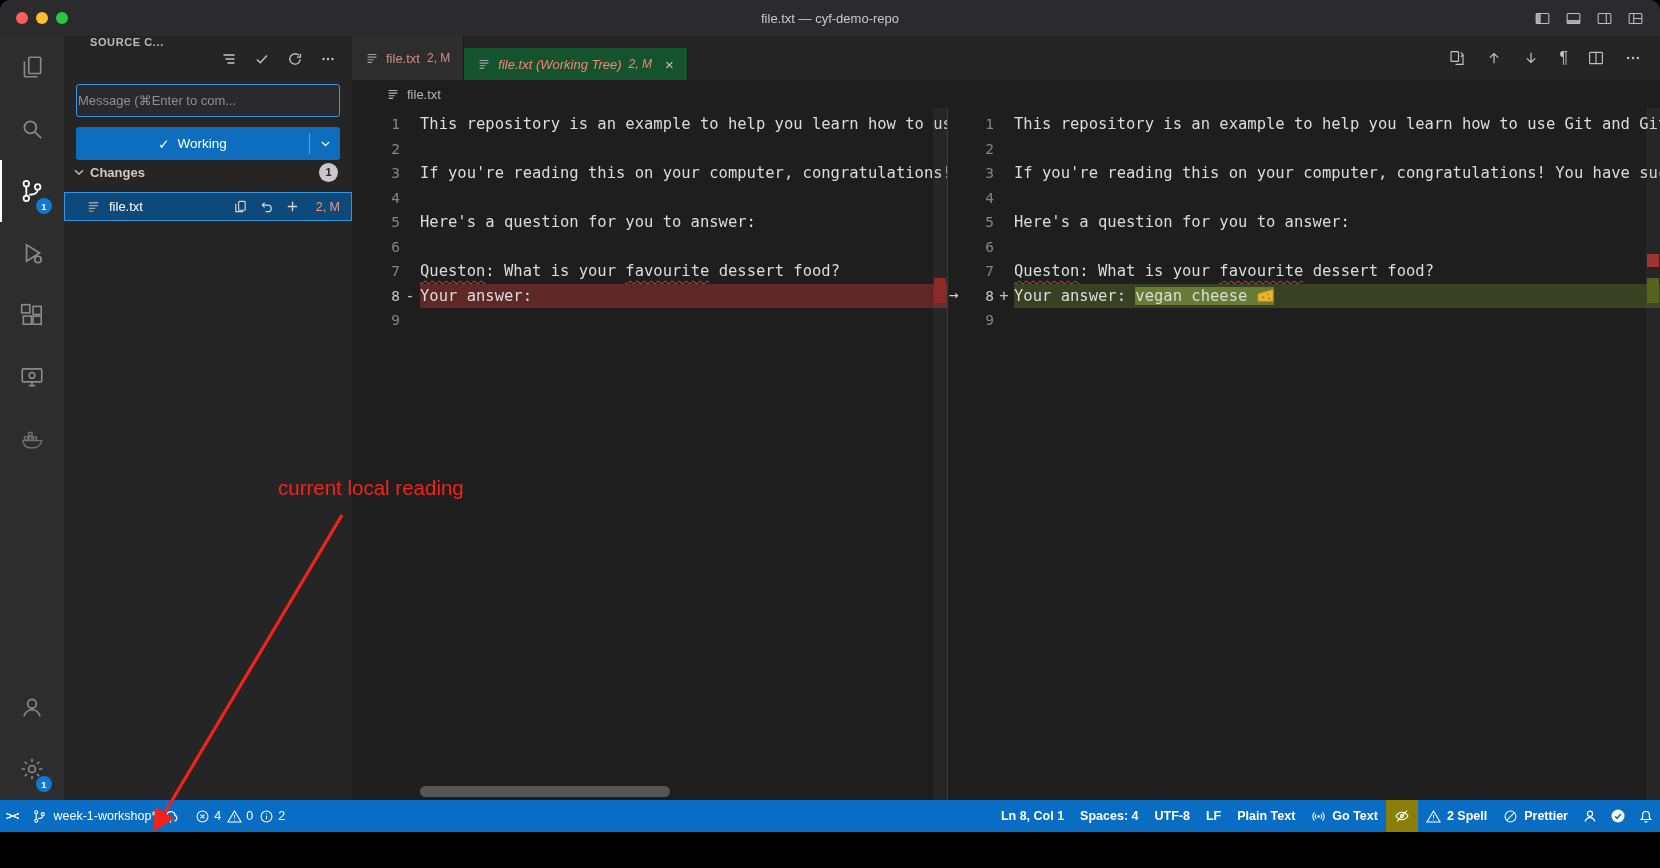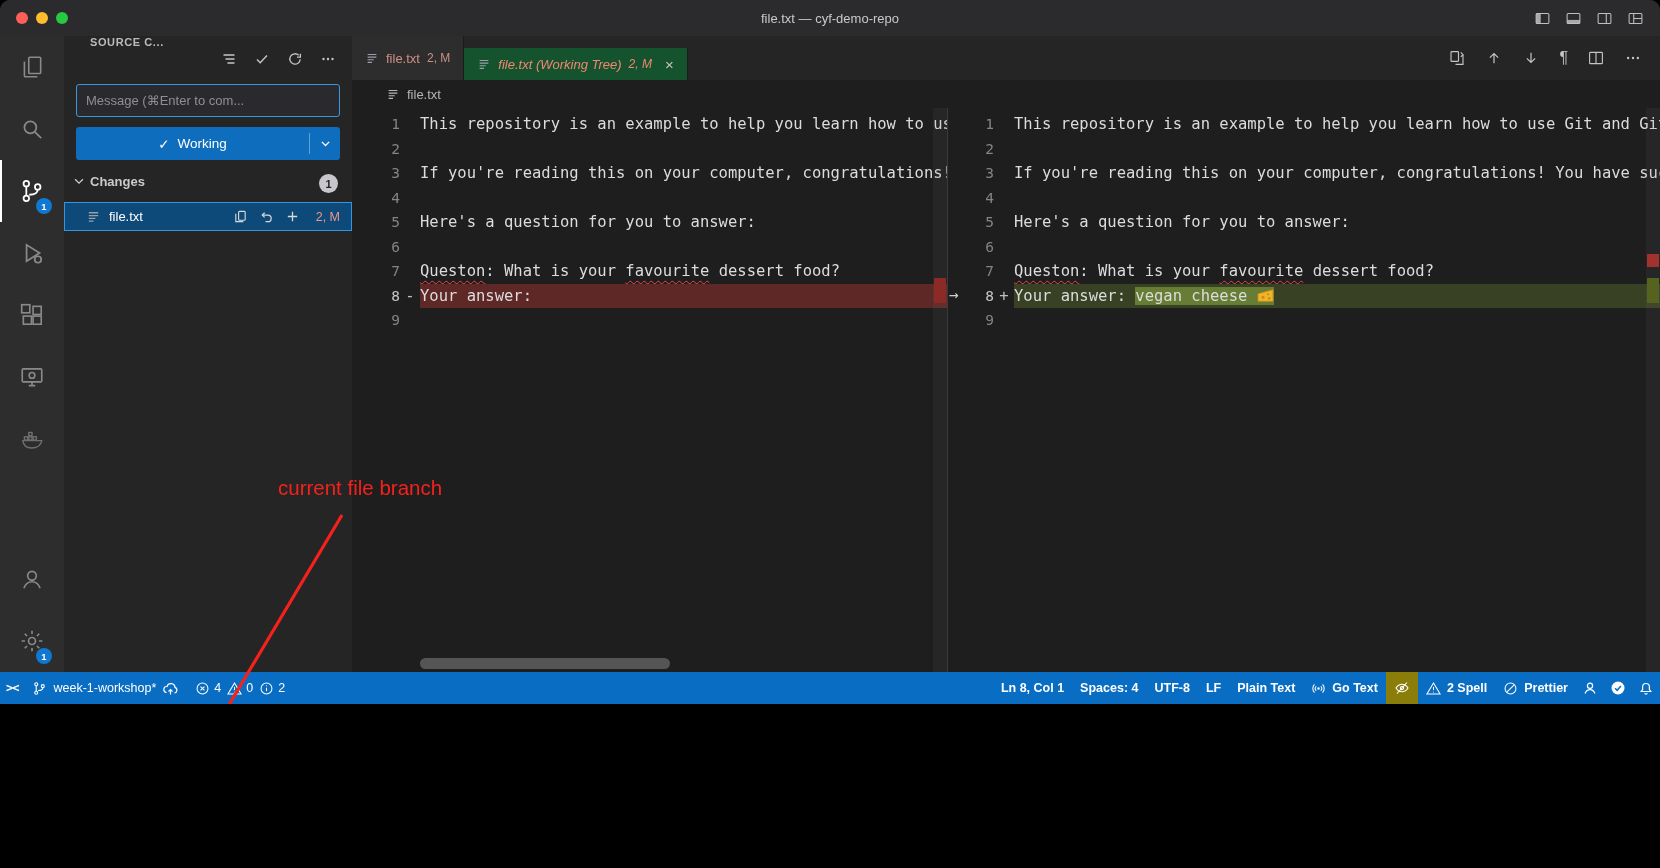--- a/index.html
+++ b/index.html
@@ -1,17 +1,17 @@
 <!DOCTYPE html>
 <html><head>
 <meta charset="utf-8">
 <style>
   html,body{margin:0;padding:0;background:#000;}
   *{box-sizing:border-box;}
-  .app{position:relative;width:1660px;height:704px;background:#1e1e1e;overflow:hidden;
+  .app{position:relative;width:1660px;height:832px;background:#1e1e1e;overflow:hidden;
        font-family:"Liberation Sans",sans-serif;display:flex;flex-direction:column;
        border-radius:10px 10px 0 0;}
   
   .titlebar{height:36px;flex:none;background:#2b2b2d;position:relative;display:flex;align-items:center;}
   .traffic{display:flex;gap:8px;margin-left:16px;}
   .tl{width:12px;height:12px;border-radius:50%;}
   .tl.red{background:#ff5f57}.tl.yellow{background:#febc2e}.tl.green{background:#28c840}
   .tb-title{position:absolute;left:0;right:0;text-align:center;color:#c9c9c9;font-size:13px;pointer-events:none;}
   .tb-actions{margin-left:auto;display:flex;gap:14px;padding-right:16px;color:#bfbfbf;z-index:2;}
   .tb-actions svg{display:block;}
@@ -24,27 +24,27 @@
   .ab-item.dim{color:#6f6f6f;}
   .ab-badge{position:absolute;right:12px;bottom:8px;min-width:16px;height:16px;border-radius:9px;background:#1078d0;
             color:#fff;font-size:9.5px;font-weight:700;display:flex;align-items:center;justify-content:center;padding:0 3px;}
   .ab-spacer{flex:1;}
   
   .sidebar{width:288px;flex:none;background:#252526;display:flex;flex-direction:column;}
   .sb-header{height:46px;display:flex;padding:0 16px 0 26px;color:#bbb;}
   .sb-title{font-size:11px;letter-spacing:.6px;font-weight:700;}
   .sb-actions{margin-left:auto;display:flex;gap:17px;color:#c5c5c5;align-items:center;}
   .scm-input{margin:2px 12px 10px;height:33px;background:#2a2a2e;border:1px solid #3a96dd;border-radius:3px;
-             color:#ddd;font-size:13px;padding:0 9px;width:calc(100% - 24px);outline:none;font-family:"Liberation Sans",sans-serif;}
+             color:#ddd;font-size:13px;padding:0 1px;width:calc(100% - 24px);outline:none;font-family:"Liberation Sans",sans-serif;}
   .scm-input::placeholder{color:#8f8f8f;}
   .commit-btn{margin:0 12px;height:33px;display:flex;border-radius:3px;overflow:hidden;background:#0e6ebd;flex:none;}
   .commit-main{flex:1;display:flex;align-items:center;justify-content:center;gap:8px;color:#fff;font-size:13.5px;font-weight:500;cursor:pointer;}
   .commit-div{width:1px;background:rgba(255,255,255,.35);margin:6px 0;}
   .commit-chev{width:30px;display:flex;align-items:center;justify-content:center;color:#fff;cursor:pointer;}
-  .section-row{height:28px;margin-top:14px;display:flex;gap:4px;padding:0 14px 12px 8px;color:#cacaca;font-size:13px;font-weight:700;}
+  .section-row{height:28px;margin-top:4px;display:flex;align-items:center;gap:4px;padding:0 14px 12px 8px;color:#cacaca;font-size:13px;font-weight:700;}
   .badge{margin-left:auto;min-width:19px;height:19px;border-radius:10px;background:#c8c8cc;color:#25252a;
          font-size:11px;font-weight:700;display:flex;align-items:center;justify-content:center;padding:0 5px;}
   .file-row{height:29px;display:flex;align-items:center;gap:8px;padding:0 12px 0 22px;background:#0d4a7a;
             outline:1px solid #3794de;outline-offset:-1px;color:#fff;font-size:13px;}
   .row-actions{margin-left:auto;display:flex;gap:11px;color:#d9d9d9;align-items:center;}
   .row-dec{color:#f2958a;font-size:12.5px;margin-left:8px;}
   
   .editor-group{flex:1;display:flex;flex-direction:column;min-width:0;background:#1e1e1e;}
   .tabbar{height:44px;flex:none;background:#252526;display:flex;align-items:stretch;}
   .tab{display:flex;align-items:center;gap:7px;padding:0 13px;font-size:13px;border-right:1px solid #1b1b1b;cursor:pointer;}
@@ -601,21 +601,21 @@
         <span>
             <svg class="ic" width="16" height="16" viewBox="0 0 16 16" fill="none" stroke="currentColor" stroke-width="1.2">
               <path d="M3.2 11.5h9.6l-1.4-1.9V6.9a3.4 3.4 0 0 0-6.8 0v2.7z"></path>
               <path d="M6.7 13.2a1.35 1.35 0 0 0 2.6 0"></path>
             </svg>
           </span>
       </div>
     </div>
   </div>
 
-  <div class="anno-label">current file branch</div>
+  <div class="anno-label">current local reading</div>
   <div class="anno-rect"></div>
   <svg class="anno-svg" width="1660" height="868" viewBox="0 0 1660 868">
     <defs>
       <marker id="arr" viewBox="0 0 10 10" refX="8.5" refY="5" markerWidth="7" markerHeight="7" orient="auto">
         <path d="M0 0L10 5L0 10z" fill="#f5221b"></path>
       </marker>
     </defs>
     <line x1="342" y1="515" x2="155" y2="829" stroke="#f5221b" stroke-width="3.2" marker-end="url(#arr)"></line>
   </svg>
 

